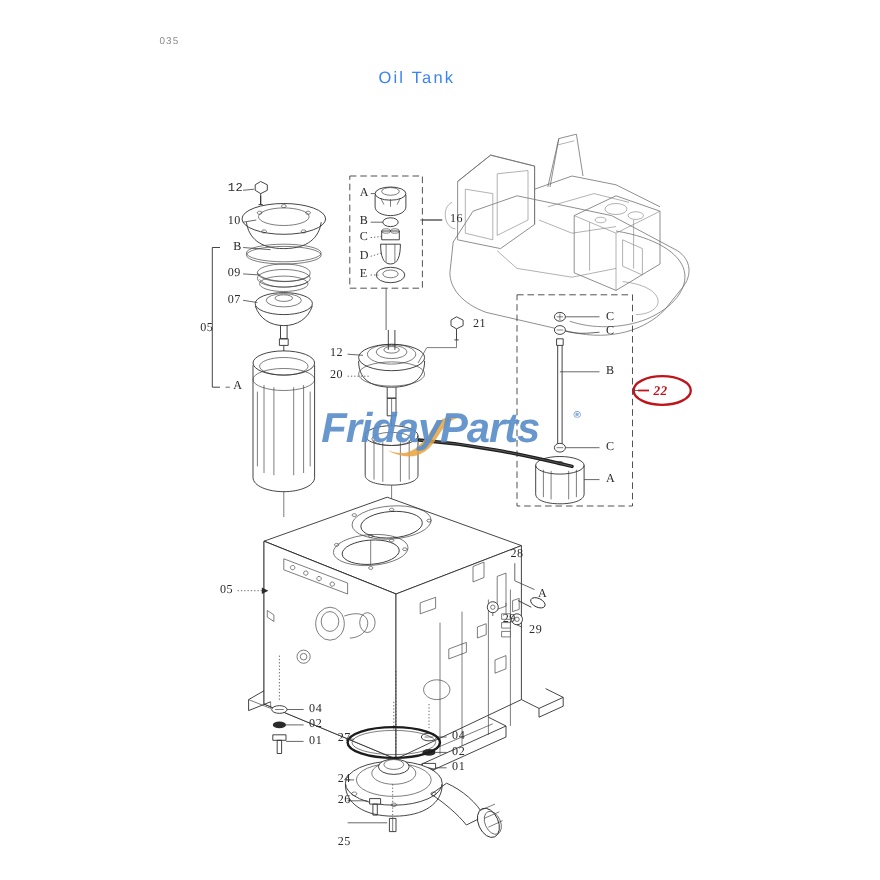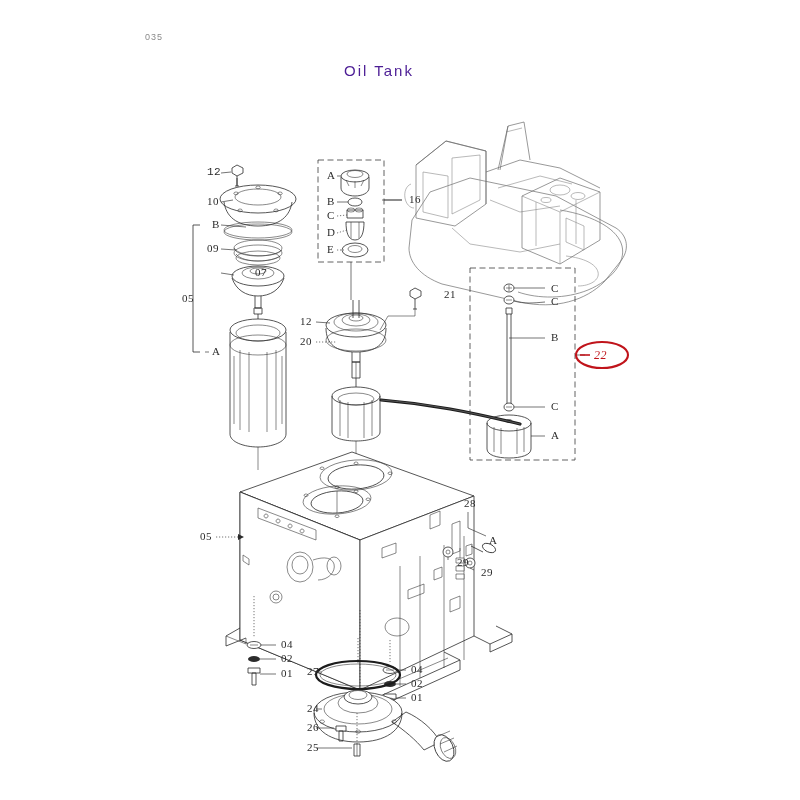--- a/index.html
+++ b/index.html
@@ -37,21 +37,21 @@
     font-weight:700;
     letter-spacing:3px;
     color:#111;
     white-space:nowrap;
   }
   .title-en{
     position:absolute;
     font-family:"Liberation Sans", sans-serif;
     font-size:15px;
     letter-spacing:2px;
-    color:#4c1d95;
+    color:#3b82f6;
     white-space:nowrap;
   }
   
   #wm{
     position:absolute;
     left:292px;top:368px;
     width:230px;height:54px;
     pointer-events:none;
   }
   #wm .wmtext{
@@ -75,20 +75,21 @@
     color:#5b8fc9;
     font-family:"Liberation Sans", sans-serif;
   }
   .red-callout-text{
     position:absolute;
     font-family:"Liberation Serif", serif;
     font-style:italic;
     font-size:12px;
     color:#c0141b;
     letter-spacing:.5px;
+    font-weight:bold;
   }
 </style>
 </head>
 <body>
 
 <div id="sheet">
 
   <svg id="diagram" viewBox="0 0 800 800">
     <defs>
       <style>
@@ -428,57 +429,64 @@
       <path class="lead" d="M352 748 L316 748"></path>
       <path class="leaddot" d="M357 713 L357 744"></path>
     </g>
 
     <g>
       <ellipse cx="602" cy="355" rx="26" ry="13" fill="none" stroke="#c0141b" stroke-width="2.1"></ellipse>
       <path d="M580 355 L590 355" stroke="#c0141b" stroke-width="1.6" fill="none"></path>
     </g>
   </svg>
 
+  <div id="wm">
+    <svg width="230" height="54" viewBox="0 0 230 54" style="position:absolute;left:0;top:0;">
+      <path d="M58 40 C74 48 86 44 98 26 C106 14 114 8 124 12 C116 14 110 22 104 32 C94 48 78 52 58 40 Z" fill="#e8a33d" opacity=".85"></path>
+    </svg>
+    <div class="wmtext">FridayParts</div>
+    <span class="wmreg">®</span>
+  </div>
 
   <div class="pgno" style="left:145px;top:32px;">035</div>
   <div class="title-en" style="left:344px;top:62px;">Oil Tank</div>
   <div class="red-callout-text" style="left:594px;top:348px;">22</div>
 
   <div id="callout-layer">
       <div class="lbl" style="left: 207px; top: 166px; font-family: Liberation Mono, monospace;">12</div>
       <div class="lbl" style="left: 207px; top: 195px;">10</div>
       <div class="lbl" style="left: 212px; top: 218px;">B</div>
       <div class="lbl" style="left: 207px; top: 242px;">09</div>
-      <div class="lbl" style="left: 207px; top: 266px; margin-left: 48px;">07</div>
+      <div class="lbl" style="left: 207px; top: 266px;">07</div>
       <div class="lbl" style="left: 182px; top: 281px; margin-top: 11px;">05</div>
       <div class="lbl" style="left: 212px; top: 345px;">A</div>
       <div class="lbl" style="left: 327px; top: 169px;">A</div>
       <div class="lbl" style="left: 327px; top: 195px;">B</div>
       <div class="lbl" style="left: 327px; top: 209px;">C</div>
       <div class="lbl" style="left: 327px; top: 226px;">D</div>
       <div class="lbl" style="left: 327px; top: 243px;">E</div>
       <div class="lbl" style="left: 409px; top: 193px;">16</div>
       <div class="lbl" style="left: 300px; top: 315px;">12</div>
       <div class="lbl" style="left: 300px; top: 335px;">20</div>
-      <div class="lbl" style="left: 430px; top: 288px; margin-left: 14px;">21</div>
+      <div class="lbl" style="left: 430px; top: 288px;">21</div>
       <div class="lbl" style="left: 551px; top: 282px;">C</div>
       <div class="lbl" style="left: 551px; top: 295px;">C</div>
       <div class="lbl" style="left: 551px; top: 331px;">B</div>
       <div class="lbl" style="left: 551px; top: 400px;">C</div>
       <div class="lbl" style="left: 551px; top: 429px;">A</div>
       <div class="lbl" style="left: 200px; top: 530px;">05</div>
       <div class="lbl" style="left: 464px; top: 497px;">28</div>
       <div class="lbl" style="left: 489px; top: 534px;">A</div>
       <div class="lbl" style="left: 457px; top: 556px;">29</div>
       <div class="lbl" style="left: 481px; top: 566px;">29</div>
       <div class="lbl" style="left: 281px; top: 638px;">04</div>
       <div class="lbl" style="left: 281px; top: 652px;">02</div>
       <div class="lbl" style="left: 281px; top: 667px;">01</div>
       <div class="lbl" style="left: 411px; top: 663px;">04</div>
       <div class="lbl" style="left: 411px; top: 677px;">02</div>
       <div class="lbl" style="left: 411px; top: 691px;">01</div>
       <div class="lbl" style="left: 307px; top: 665px;">27</div>
       <div class="lbl" style="left: 307px; top: 702px;">24</div>
       <div class="lbl" style="left: 307px; top: 721px;">26</div>
-      <div class="lbl" style="left: 307px; top: 741px;">25</div>
+      <div class="lbl" style="left: 307px; top: 759px;">25</div>
     </div>
 
 </div>
 
 </body></html>

